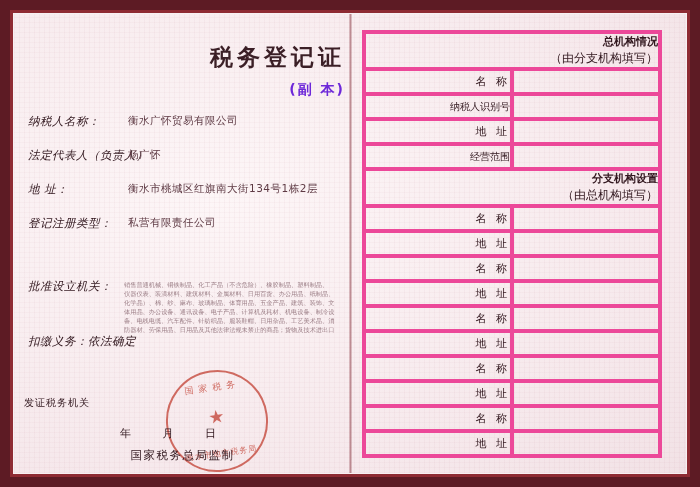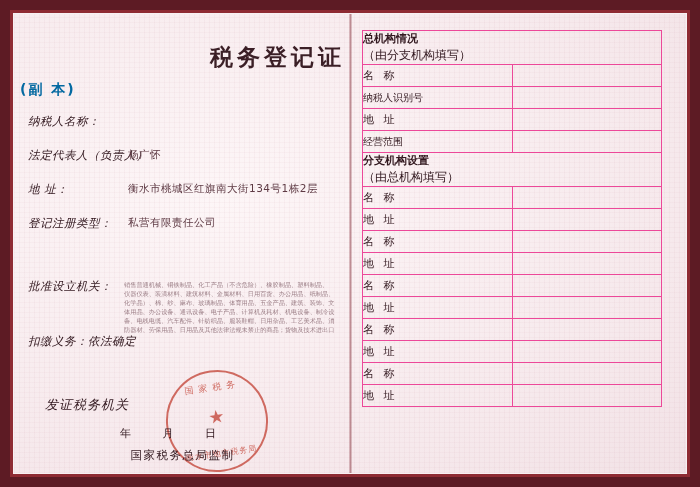--- a/index.html
+++ b/index.html
@@ -65,25 +65,25 @@
   .title {
     text-align: right;
     font-family: "DejaVu Sans", "Liberation Sans", sans-serif;
     font-size: 23px;
     font-weight: bold;
     letter-spacing: 4px;
     color: #3b1f26;
     margin-top: 24px;
   }
   .subtitle {
-    text-align: left;
+    text-align: right;
     font-size: 14px;
     font-weight: bold;
     letter-spacing: 2px;
-    color: #0369a1;
+    color: #6d28d9;
     margin-top: 8px;
   }
   .code-line {
     position: relative;
     margin-top: 12px;
     height: 20px;
     font-size: 11px;
     color: #4b2a31;
   }
   .code-prefix {
@@ -186,25 +186,24 @@
     position: absolute;
     left: 0; bottom: 11px;
     width: 100%;
     text-align: center;
     font-size: 8px;
     color: #c0392b;
     letter-spacing: 1px;
   }
   .issuer-line {
     position: absolute;
-    left: 25px; top: 378px;
-    font-size: 13px;
+    left: 4px; top: 378px;
+    font-size: 10px;
     color: #32181f;
     letter-spacing: 1px;
-    font-style: italic;
   }
   .date-line {
     position: absolute;
     left: 100px; top: 408px;
     font-size: 11px;
     color: #32181f;
     letter-spacing: 14px;
   }
   .footer-line {
     position: absolute;
@@ -221,25 +220,25 @@
     position: absolute;
     left: 362px; top: 30px;
     width: 300px;
   }
   table.tbl {
     border-collapse: collapse;
     width: 300px;
     table-layout: fixed;
   }
   table.tbl td {
-    border: 1px solid #ec4899;
+    border: 4px solid #ec4899;
     height: 21px;
     font-size: 11px;
     color: #32181f;
-    text-align: left;
+    text-align: right;
     padding: 0;
     vertical-align: middle;
   }
   td.hdr {
     height: 42px;
     font-size: 12px;
     line-height: 16px;
     font-weight: bold;
   }
   td.hdr .sub {
@@ -263,20 +262,21 @@
   <div class="paper"></div>
   <div class="spine"></div>
 
   <div class="left-page">
     <div class="title">税务登记证</div>
     <div class="subtitle">(副 本)</div>
 
 
     <div class="field">
       <span class="label">纳税人名称：</span>
+      <span class="value">衡水广怀贸易有限公司</span>
     </div>
     <div class="field">
       <span class="label">法定代表人（负责人）：</span>
       <span class="value">杨广怀</span>
     </div>
     <div class="field">
       <span class="label">地     址：</span>
       <span class="value">衡水市桃城区红旗南大街134号1栋2层</span>
     </div>
     <div class="field">

